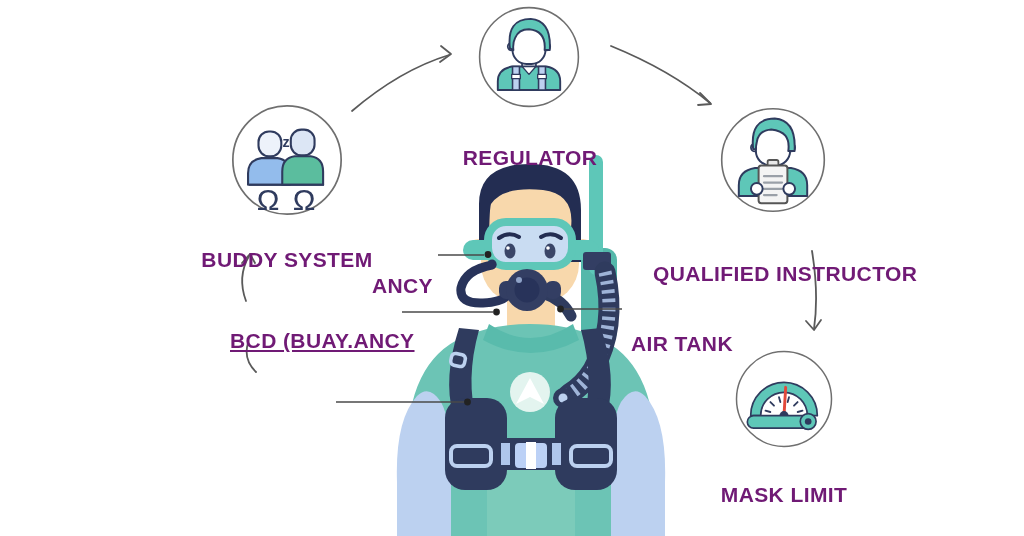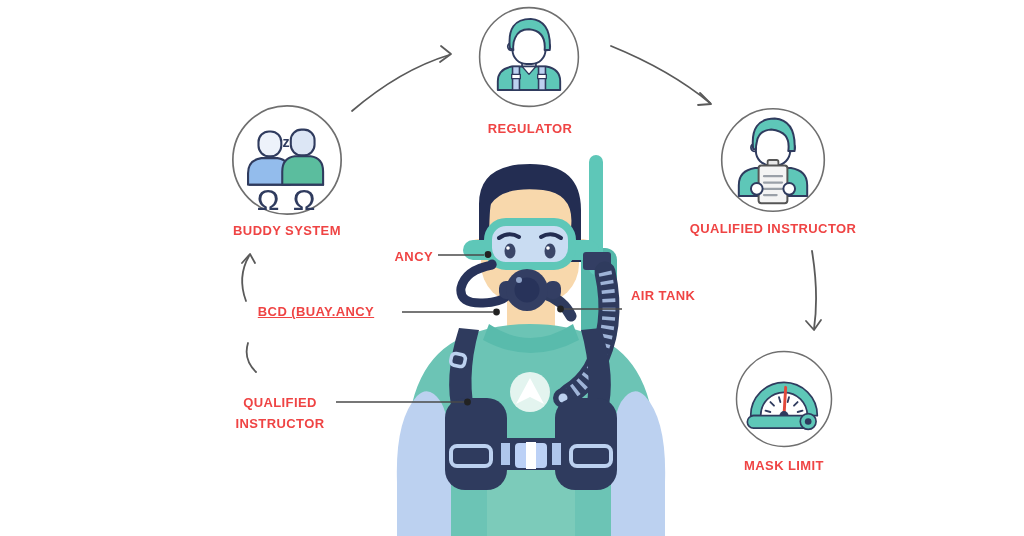--- a/index.html
+++ b/index.html
@@ -1,22 +1,22 @@
 <!DOCTYPE html>
 <html><head>
 <meta charset="utf-8">
 <style>
   html,body{margin:0;padding:0;background:#ffffff;}
   #canvas{
     position:relative;width:1024px;height:536px;overflow:hidden;
     background:#ffffff;font-family:"Liberation Sans",sans-serif;
   }
   .lbl{
-    position:absolute;color:#ef4444;font-weight:700;font-size:13px;
-    letter-spacing:.4px;line-height:21px;white-space:nowrap;z-index:6;
+    position:absolute;color:#701a75;font-weight:700;font-size:21px;
+    letter-spacing:.4px;line-height:21px;white-space:nowrap;z-index:6;margin-top:29px;
   }
   .lbl .ln{display:block;}
   .center{text-align:center;}
   .right{text-align:right;}
   svg{display:block;}
   #overlay{position:absolute;left:0;top:0;z-index:5;pointer-events:none;}
   #diver{position:absolute;left:393px;top:152px;z-index:2;}
   .node-icon{position:absolute;z-index:3;}
 </style>
 </head>
@@ -200,29 +200,25 @@
       <rect x="106" y="129" width="16" height="18" rx="7" fill="#333e63"></rect>
       <rect x="152" y="129" width="16" height="18" rx="7" fill="#333e63"></rect>
       <circle cx="134" cy="138" r="21" fill="#333e63"></circle>
       <circle cx="134" cy="138" r="12.5" fill="#28335a"></circle>
       <circle cx="126" cy="128" r="3" fill="#8fa3c8"></circle>
     </g>
   </svg>
 
   <div class="lbl center" style="left:187px;top:220px;width:200px;">BUDDY SYSTEM</div>
   <div class="lbl center" style="left:430px;top:118px;width:200px;">REGULATOR</div>
-  <div class="lbl center" style="left:653px;top:218px;width:240px;">QUALIFIED INSTRUCTOR</div>
+  <div class="lbl center" style="left:653px;top:234px;width:240px;">QUALIFIED INSTRUCTOR</div>
   <div class="lbl center" style="left:684px;top:455px;width:200px;">MASK LIMIT</div>
 
   <div class="lbl right" style="left:330px;top:246px;width:103px;">ANCY</div>
 
   <div class="lbl center" style="left:230px;top:301px;width:172px;line-height:22px;text-decoration:underline;">
     <span class="ln">BCD (BUAY.ANCY</span>
   </div>
 
-  <div class="lbl" style="left:631px;top:285px;">AIR TANK</div>
-
-  <div class="lbl center" style="left:220px;top:392px;width:120px;">
-    <span class="ln">QUALIFIED</span>
-    <span class="ln">INSTRUCTOR</span>
-  </div>
+  <div class="lbl" style="left:631px;top:304px;">AIR TANK</div>
+
 
 </div>
 
 </body></html>

